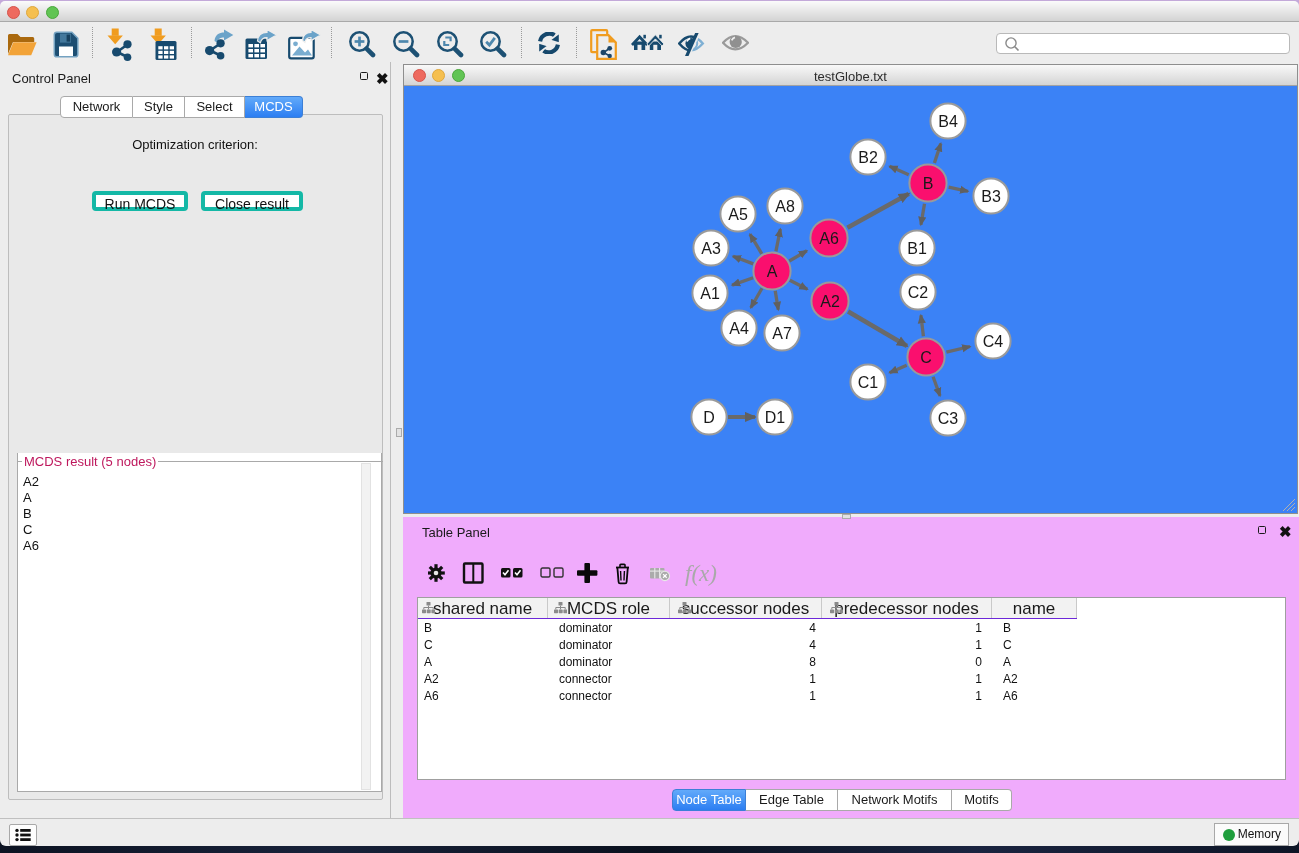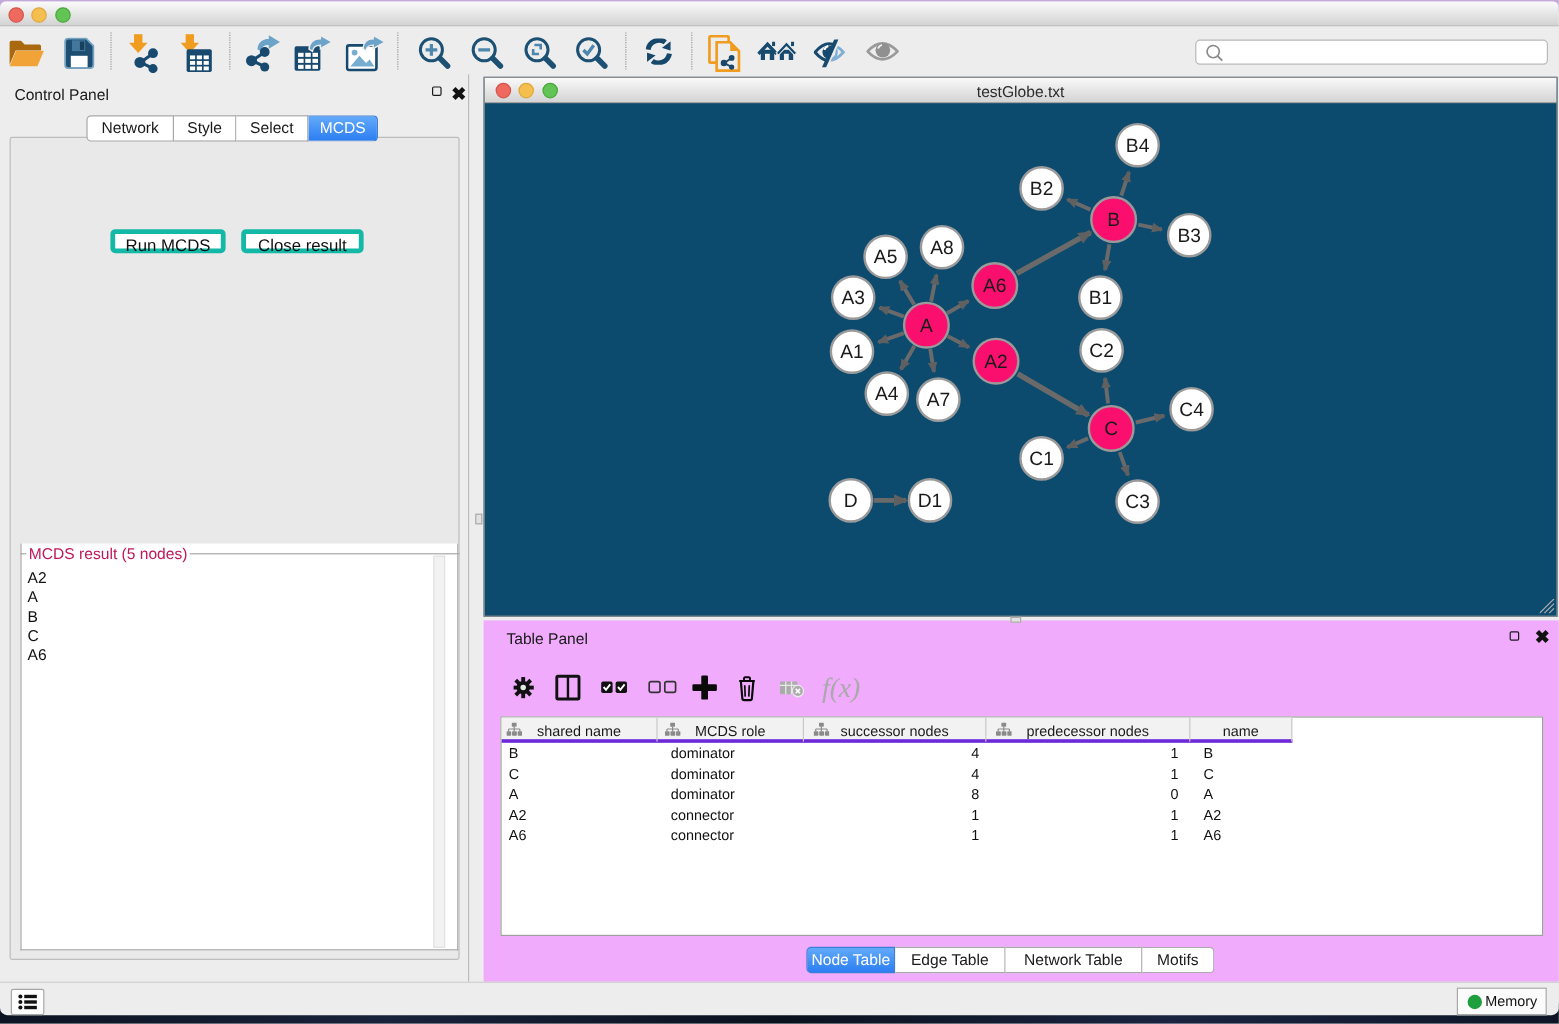--- a/index.html
+++ b/index.html
@@ -23,27 +23,27 @@
 .tab.sel{background:linear-gradient(#62aafa,#2c7ef2);color:#fff;border-color:#3c7fd6}
 #optlabel{position:absolute;left:0;top:75px;width:100%;text-align:center;font-size:13px;color:#111}
 #dropdown{position:absolute;left:43px;top:95px;width:310px;height:23px;background:#fff;border:1px solid #a8a8a8;border-radius:5px;font-size:14px;color:#111;line-height:21px;text-align:left;padding-left:13px}
 #dropbtn{position:absolute;right:-1px;top:-1px;width:19px;height:23px;border-radius:0 5px 5px 0;background:linear-gradient(#55a1f8,#1f70f3)}
 .btn{position:absolute;height:20px;background:#fff;border:4px solid #14b8a6;border-radius:4px;font-size:14px;color:#111;text-align:center;line-height:18px}
 #mcdsbox{position:absolute;left:17px;top:391px;width:365px;height:339px;background:#fff;border:1px solid #a9a9a9;border-top:none}
 #mcdstop{position:absolute;left:-1px;top:8px;width:366px;height:1px;background:#a9a9a9}
 #mcdslegend{position:absolute;left:4px;top:1px;font-size:13px;color:#be185d;background:#fff;padding:0 2px;z-index:2}
 #mcdslist{position:absolute;left:5px;top:21px;font-size:13px;line-height:16px;color:#111}
 #mcdsscroll{position:absolute;right:10px;top:10px;width:10px;height:327px;background:#f2f2f2;border:1px solid #e2e2e2}
-#netwin{position:absolute;left:403px;top:64px;width:895px;height:450px;background:#0c4a6e;border:1px solid #8e8e8e}
+#netwin{position:absolute;left:403px;top:64px;width:895px;height:450px;background:#3b82f6;border:1px solid #8e8e8e}
 #nw-titlebar{position:absolute;left:0;top:0;width:100%;height:21px;background:linear-gradient(#f9f9f9,#d4d4d4);border-bottom:1px solid #a2a2a2}
 #nw-title{position:absolute;top:4px;left:0;width:100%;text-align:center;font-size:13px;color:#2c2c2c}
 #tpanel{position:absolute;left:403px;top:517px;width:896px;height:301px;background:#f0abfc}
 #tp-title{position:absolute;left:19px;top:8px;font-size:13px;color:#1a1a1a}
 #tbl{position:absolute;left:14px;top:80px;width:869px;height:183px;background:#fff;border:1px solid #9f9f9f}
-#thead{position:absolute;left:0;top:0;height:21px;background:#f2f2f2;border-bottom:3px solid #6d28d9;font-size:12px;color:#1a1a1a}
+#thead{position:absolute;left:0;top:0;height:21px;background:#f2f2f2;border-bottom:1px solid #6d28d9;font-size:17px;color:#1a1a1a}
 .th{position:absolute;top:0;height:20px;border-right:1px solid #c9c9c9;text-align:center;line-height:22px}
 .td{position:absolute;font-size:12px;color:#111;line-height:17px}
 #btabs{position:absolute;left:269px;top:272px;display:flex;height:22px;font-size:13px}
 #statusbar{position:absolute;left:0;top:818px;width:1299px;height:28px;background:#ededed;border-top:1px solid #c0c0c0;border-radius:0 0 6px 6px;z-index:3}
 #wallpaper{position:absolute;left:0;top:836px;width:1299px;height:17px;z-index:2;background:linear-gradient(90deg,#0c1322,#18223a 25%,#0a111e 50%,#1a2440 75%,#0d1526)}
 </style></head>
 <body>
 <div id="lav"></div>
 <div id="tbfill"></div>
 <div id="titlebar">
@@ -213,26 +213,27 @@
    <circle cx="7" cy="7" r="5.1" fill="none" stroke="#8a8a8a" stroke-width="1.4"></circle>
    <line x1="10.8" y1="10.8" x2="14.5" y2="14.5" stroke="#8a8a8a" stroke-width="1.6"></line>
   </svg>
  </div>
 </div>
 <div id="cpanel">
  <div id="cpanel-title">Control Panel</div>
  <div class="winbtn-sq" style="left:360px;top:10px"></div>
  <div class="winbtn-x" style="left:376px;top:10px">✖</div>
  <div id="cp-content"></div>
- <div class="tabs" style="left:72px;top:34px">
+ <div class="tabs" style="left:60px;top:34px">
   <div class="tab first" style="width:73px">Network</div>
   <div class="tab" style="width:52px">Style</div>
   <div class="tab" style="width:60px">Select</div>
   <div class="tab last sel" style="width:58px">MCDS</div>
  </div>
+ <div id="optlabel">Optimization criterion:</div>
  <div class="btn" style="left:92px;top:129px;width:96px">Run MCDS</div>
  <div class="btn" style="left:201px;top:129px;width:102px">Close result</div>
  <div id="mcdsbox">
   <div id="mcdstop"></div>
       <div id="mcdslegend">MCDS result (5 nodes)</div>
   <div id="mcdslist">A2<br>A<br>B<br>C<br>A6</div>
   <div id="mcdsscroll"></div>
  </div>
 </div>
 <div id="netwin">
@@ -465,21 +466,21 @@
   <div class="td" style="left:585px;top:73px">A2</div>
   <div class="td" style="left:6px;top:90px">A6</div>
   <div class="td" style="left:141px;top:90px">connector</div>
   <div class="td" style="left:252px;top:90px;width:146px;text-align:right">1</div>
   <div class="td" style="left:404px;top:90px;width:160px;text-align:right">1</div>
   <div class="td" style="left:585px;top:90px">A6</div>
  </div>
  <div id="btabs">
   <div class="tab first sel" style="width:74px">Node Table</div>
   <div class="tab" style="width:92px">Edge Table</div>
-  <div class="tab" style="width:114px">Network Table</div>
+  <div class="tab" style="width:114px">Network Motifs</div>
   <div class="tab last" style="width:60px">Motifs</div>
  </div>
 </div>
 <div id="statusbar">
  <div style="position:absolute;left:9px;top:5px;width:28px;height:22px;background:#fdfdfd;border:1px solid #a8a8a8;border-radius:2px">
   <svg width="16" height="14" style="position:absolute;left:5px;top:3px">
    <g fill="#111">
           <circle cx="2" cy="2.4" r="1.7"></circle>
           <circle cx="2" cy="7" r="1.7"></circle>
           <circle cx="2" cy="11.6" r="1.7"></circle>

